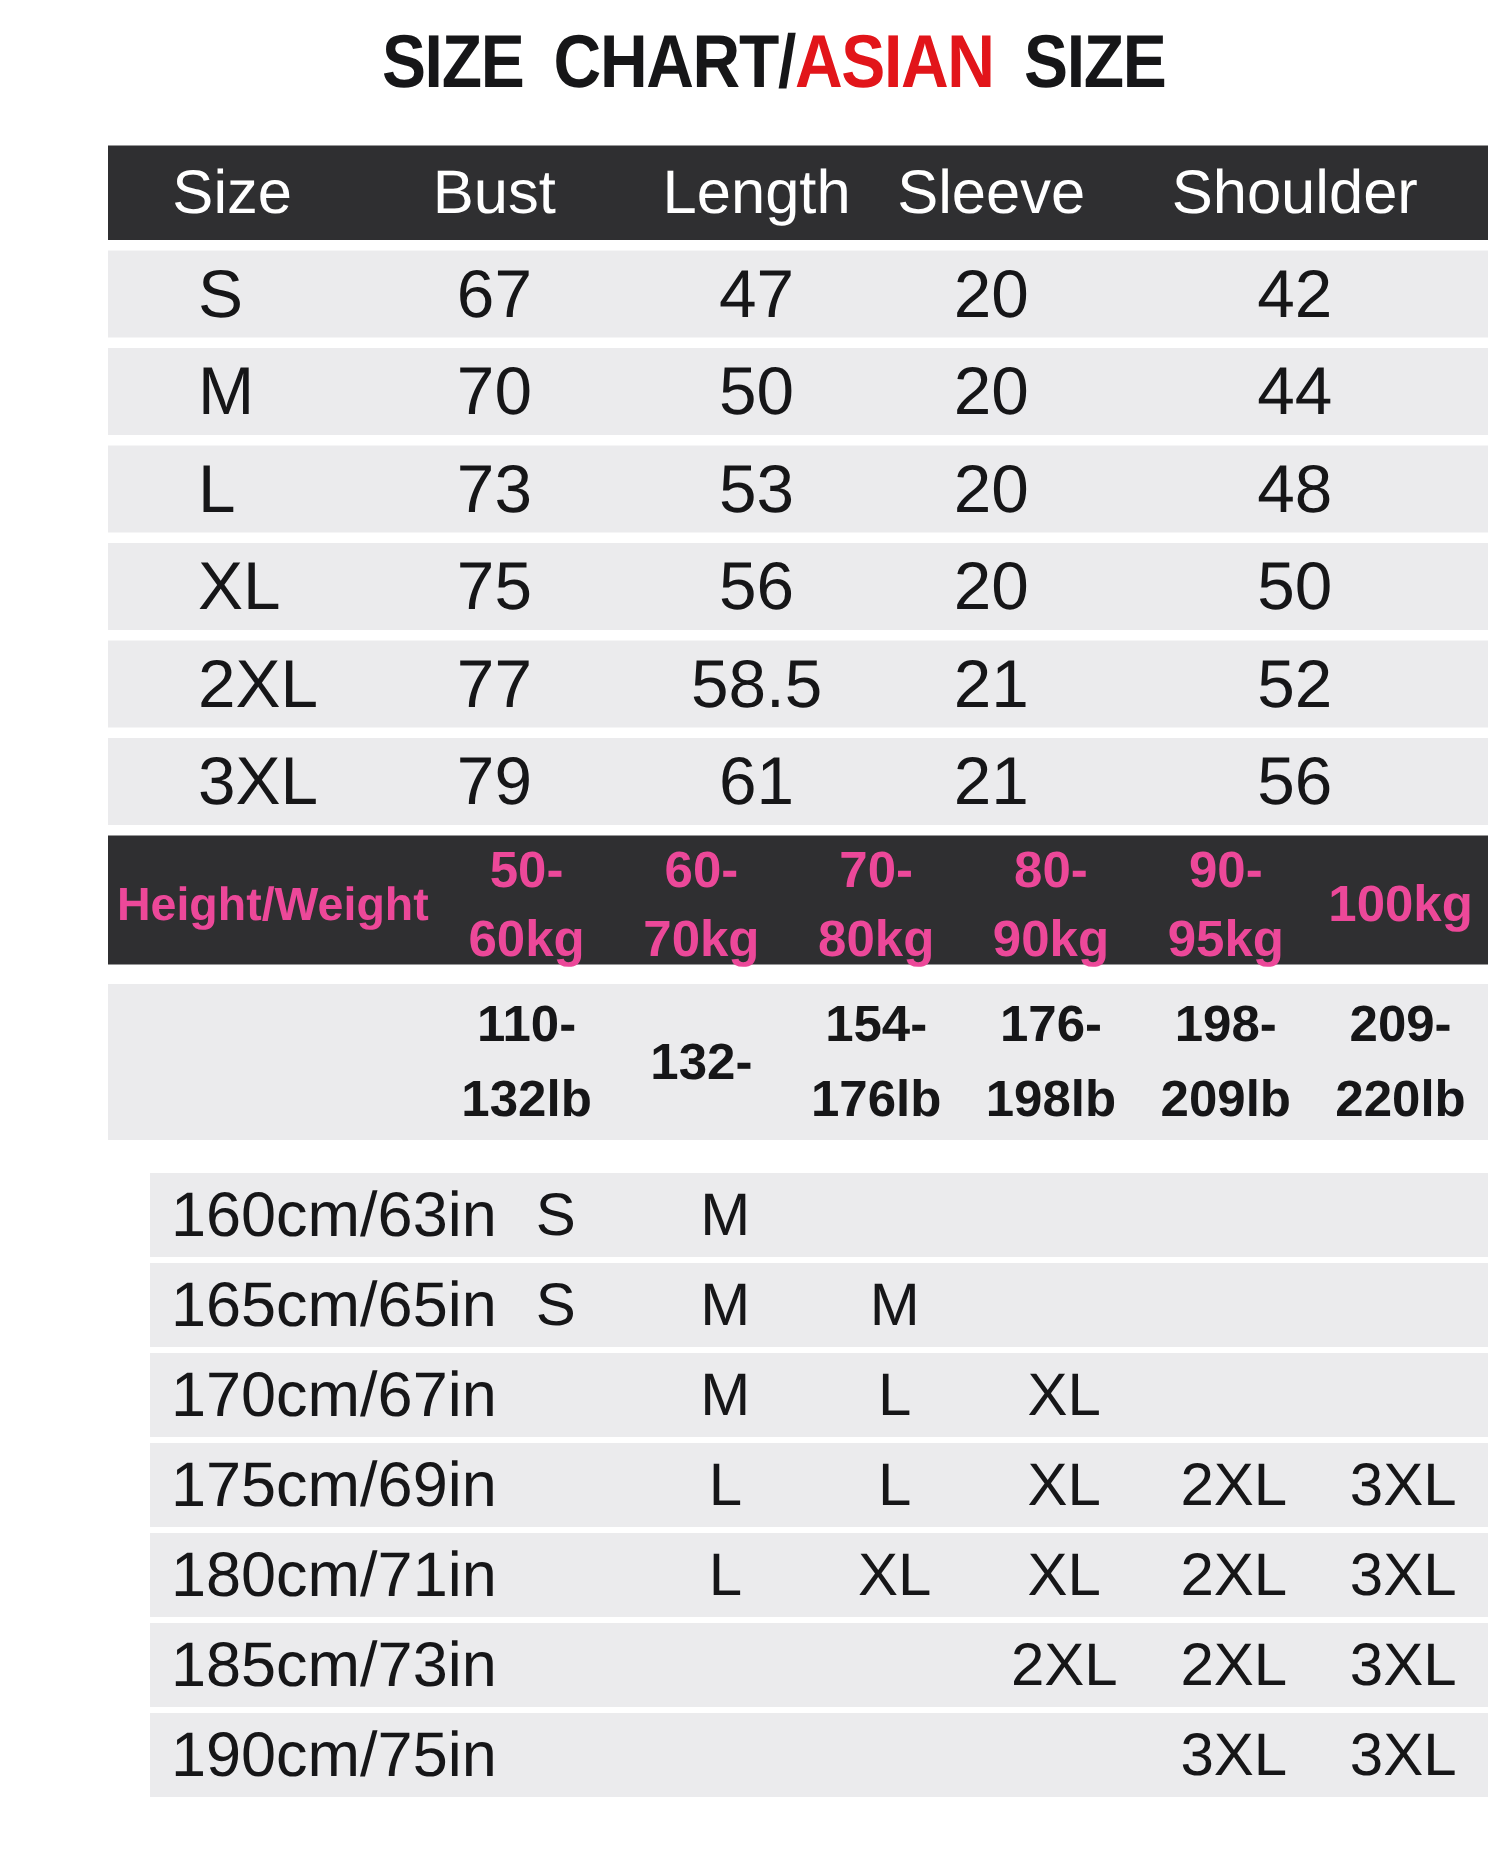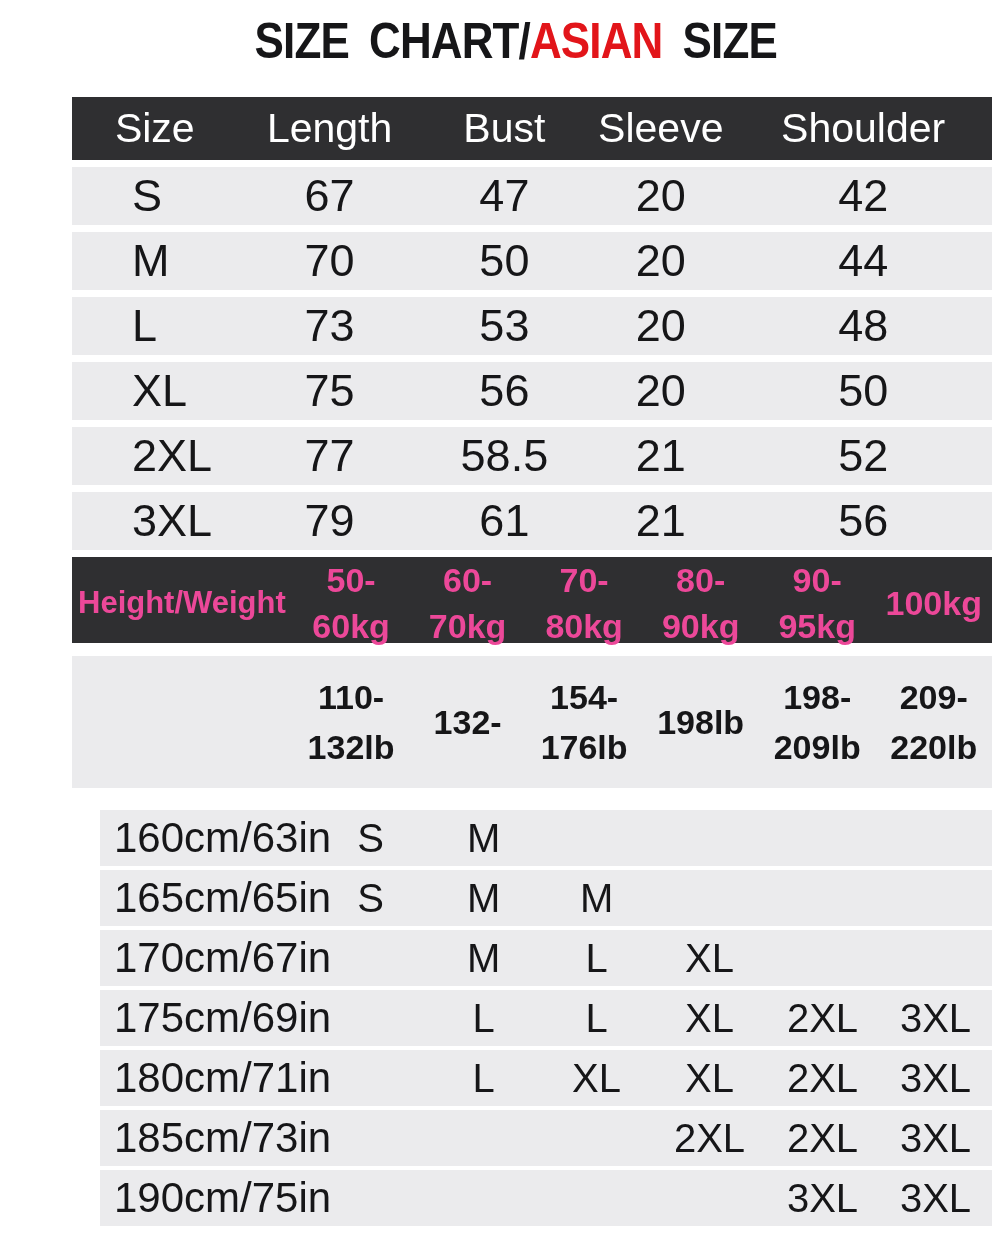--- a/index.html
+++ b/index.html
@@ -34,21 +34,21 @@
   .mrow .c1{text-align:left;padding-left:60px;}
 
   
   .kgband{margin-top:7px;height:86px;background:var(--dark);color:#ec4899;
           display:grid;grid-template-columns:24% repeat(6,1fr);}
   .kgband .corner{align-self:center;padding-left:6px;font-weight:700;font-size:31px;white-space:nowrap;}
   .vcol{display:flex;flex-direction:column;justify-content:center;text-align:center;
         font-weight:700;font-size:34px;line-height:46px;white-space:nowrap;}
 
   
-  .lbband{margin-top:13px;height:132px;background:var(--light);color:var(--ink);
+  .lbband{margin-top:13px;height:104px;background:var(--light);color:var(--ink);
           display:grid;grid-template-columns:24% repeat(6,1fr);}
   .lbband .vcol{line-height:50px;}
 
   
   .frow{height:56px;margin-top:4px;background:var(--light);
         display:grid;grid-template-columns:24% repeat(6,1fr);align-items:center;margin-left:28px;}
   .frow.first{margin-top:22px;}
   .flabel{padding-left:14px;font-size:42px;white-space:nowrap;}
   .fcell{text-align:center;font-size:40px;white-space:nowrap;}
 </style>
@@ -58,22 +58,22 @@
 <div class="page">
 
   <h1 class="title">
     <span class="title-inner"><span>SIZE CHART/</span><span class="accent">ASIAN</span><span> SIZE</span></span>
   </h1>
 
   <div class="content">
 
     <div class="mhead">
       <div class="cell">Size</div>
+      <div class="cell">Bust</div>
       <div class="cell">Length</div>
-      <div class="cell">Bust</div>
       <div class="cell">Sleeve</div>
       <div class="cell">Shoulder</div>
     </div>
 
     <div class="mrow">
       <div class="cell c1">S</div>
       <div class="cell">67</div>
       <div class="cell">47</div>
       <div class="cell">20</div>
       <div class="cell">42</div>
@@ -148,20 +148,21 @@
         <span>132lb</span>
       </div>
       <div class="vcol">
         <span>132-</span>
       </div>
       <div class="vcol">
         <span>154-</span>
         <span>176lb</span>
       </div>
       <div class="vcol">
+        <span>176-</span>
         <span>198lb</span>
       </div>
       <div class="vcol">
         <span>198-</span>
         <span>209lb</span>
       </div>
       <div class="vcol">
         <span>209-</span>
         <span>220lb</span>
       </div>

